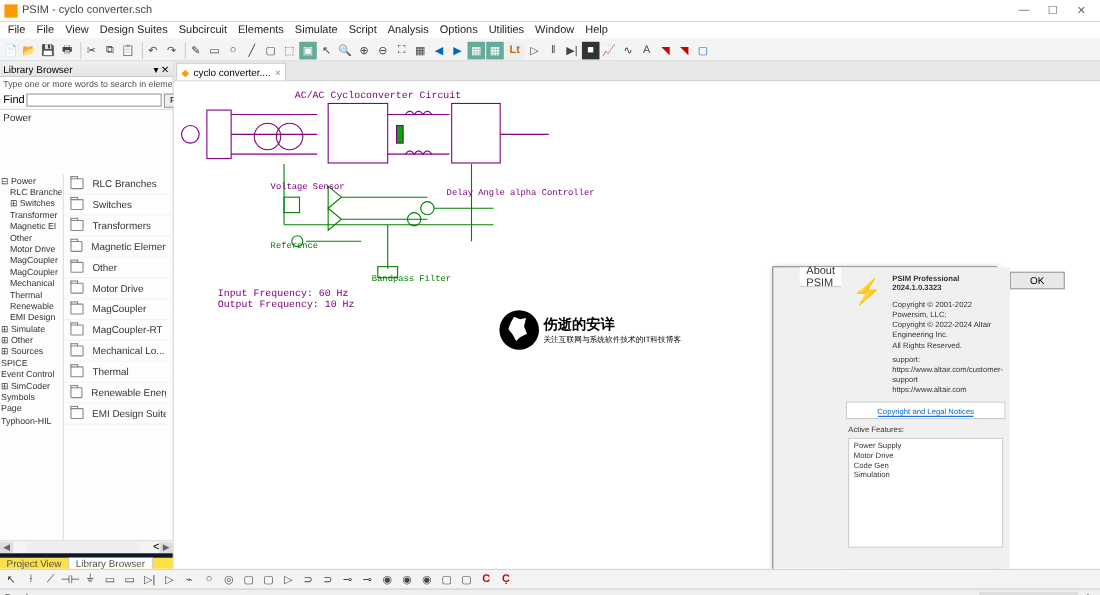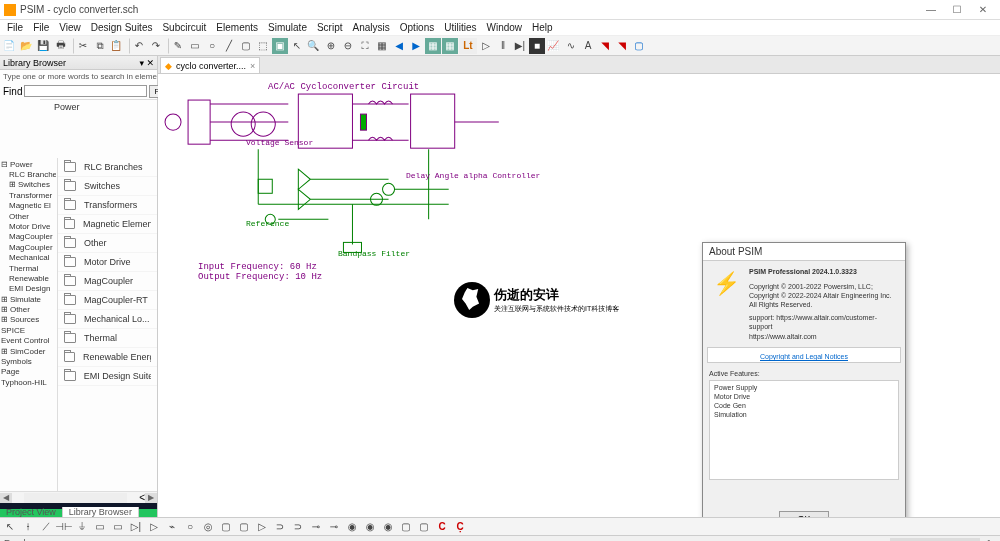--- a/index.html
+++ b/index.html
@@ -18,49 +18,49 @@
 .tbtn.red { color: #c00; }
 .tbtn.blue { color: #06c; }
 .main { display: flex; height: 461px; }
 .leftpanel { width: 158px; border-right: 1px solid #ccc; display: flex; flex-direction: column; background: #fdfdfd; }
 .lp-header { height: 14px; background: linear-gradient(#f0f0f0,#e4e4e4); border-bottom: 1px solid #ccc; display: flex; align-items: center; padding: 0 3px; font-size: 9px; }
 .lp-header .spacer { flex: 1; }
 .lp-hint { font-size: 8px; color: #555; padding: 2px 3px; line-height: 1.2; overflow: hidden; white-space: nowrap; text-overflow: clip; }
 .lp-find { display: flex; padding: 1px 3px; align-items: center; gap: 2px; }
 .lp-find input { flex: 1; height: 12px; border: 1px solid #999; font-size: 9px; padding: 0 2px; }
 .lp-find button { height: 13px; font-size: 8px; border: 1px solid #999; background: #eee; padding: 0 4px; }
-.lp-sec { padding: 2px 14px; font-size: 9px; color: #333; border-top: 1px solid #ddd; margin-left: 40px; }
+.lp-sec { padding: 2px 3px; font-size: 9px; color: #333; border-top: 1px solid #ddd; }
 .lp-body { display: flex; flex: 1; overflow: hidden; margin-top: 44px; }
 .tree { width: 58px; border-right: 1px solid #ddd; font-size: 8px; padding: 2px 1px; overflow: hidden; line-height: 1.3; }
 .tree div { white-space: nowrap; overflow: hidden; color: #333; }
 .tree .ind1 { padding-left: 8px; }
 .catlist { flex: 1; overflow: hidden; }
 .catitem { display: flex; align-items: center; gap: 8px; padding: 3px 6px; height: 19px; border-bottom: 1px solid #f4f4f4; }
 .catitem .foldicon { width: 12px; height: 10px; border: 1px solid #888; border-radius: 0 1px 1px 1px; position: relative; }
 .catitem .foldicon::before { content:''; position:absolute; top:-3px; left:-1px; width:5px; height:2px; border:1px solid #888; border-bottom:none; }
 .catitem span { font-size: 9px; color: #333; white-space: nowrap; overflow: hidden; }
 .canvas-wrap { flex: 1; display: flex; flex-direction: column; background: #f0f0f0; }
 .tabrow { height: 18px; background: #e8e8e8; display: flex; align-items: flex-end; padding-left: 2px; border-bottom: 1px solid #ccc; }
 .canvtab { display: flex; height: 16px; background: #fff; border: 1px solid #ccc; border-bottom: none; align-items: center; padding: 0 4px; font-size: 9px; gap: 4px; }
 .canvtab .close { color: #888; }
 .canvas { flex: 1; background: #fff; position: relative; overflow: hidden; }
 .schem { position: absolute; inset: 0; }
 .schem-label { position: absolute; font-family: "Courier New", monospace; font-size: 9px; text-align: center; }
-.dialog { position: absolute; left: 544px; top: 168px; width: 204px; height: 290px; background: #f0f0f0; border: 1px solid #888; box-shadow: 2px 2px 6px rgba(0,0,0,.3); display: flex; flex-direction: column; }
+.dialog { position: absolute; left: 544px; top: 168px; width: 204px; height: 290px; background: #f0f0f0; border: 1px solid #888; box-shadow: 2px 2px 6px rgba(0,0,0,.3); display: flex; flex-direction: row; padding-left: 24px; }
 .dlg-title { height: 18px; background: #fff; border-bottom: 1px solid #ccc; padding: 0 6px; display: flex; align-items: center; font-size: 10px; color: #333; }
 .dlg-body { flex: 1; padding: 6px; font-size: 8px; color: #333; position: relative; background: #f0f0f0; }
 .dlg-logo { width: 26px; height: 26px; color: #f5b020; position: absolute; left: 10px; top: 10px; font-size: 22px; }
 .dlg-info { margin-left: 40px; font-size: 7px; line-height: 1.3; }
 .dlg-link { color: #0066cc; border-bottom: 1px solid #0066cc; display: inline-block; margin-top: 4px; font-size: 7px; }
 .dlg-box { margin-top: 6px; border: 1px solid #ccc; background: #fff; height: 16px; display:flex; align-items:center; justify-content:center; font-size:7px; margin-left: -2px; margin-right: -2px; }
 .dlg-feat { margin-top: 6px; font-size: 7px; line-height: 1.3; }
 .dlg-featbox { border: 1px solid #ccc; background: #fff; height: 100px; margin-top: 2px; padding: 2px 4px; font-size: 7px; line-height: 1.3; position: relative; }
 .dlg-footer { height: 24px; display: flex; justify-content: center; align-items: center; }
 .dlg-footer button { width: 50px; height: 16px; font-size: 9px; border: 1px solid #999; background: #e8e8e8; }
-.bottom-tabs { height: 14px; background: #22c55e; border-top: 6px solid #0f172a; display: flex; align-items: flex-end; font-size: 9px; }
+.bottom-tabs { height: 14px; background: #fde047; border-top: 4px solid #0f172a; display: flex; align-items: flex-end; font-size: 9px; }
 .bottom-tabs span { padding: 0 6px; border-right: 1px solid #ccc; color: #555; }
 .bottom-tabs span.active { background: #fff; }
 .toolbar2 { height: 18px; background: #f4f4f4; border-top: 1px solid #ccc; display: flex; align-items: center; padding: 0 2px; gap: 2px; }
 .statusbar { height: 14px; background: #f0f0f0; border-top: 1px solid #ccc; display: flex; align-items: center; padding: 0 4px; font-size: 9px; color: #555; }
 .statusbar .spacer { flex: 1; }
 .scrollh { height: 12px; background: #f4f4f4; border-top: 1px solid #ddd; display:flex; align-items:center; }
 .scrollh .track { flex:1; height:10px; background:#eee; margin: 0 12px; }
 .scrollh .arrow { width:12px; height:10px; background:#ddd; display:flex; align-items:center; justify-content:center; font-size:8px; color:#666; }
 .watermark { position: absolute; left: 454px; top: 282px; display: flex; align-items: center; gap: 4px; pointer-events: none; justify-content: flex-end; }
 .watermark .circ { width: 36px; height: 36px; background: #000; border-radius: 50%; position: relative; }
@@ -281,21 +281,21 @@
           <circle cx="218" cy="125" r="6"></circle>
             <circle cx="230" cy="115" r="6"></circle>
           <line x1="236" y1="115" x2="290" y2="115"></line>
           <line x1="270" y1="75" x2="270" y2="145"></line>
           <line x1="194" y1="130" x2="194" y2="170"></line>
           <rect x="185" y="168" width="18" height="10"></rect>
           <line x1="120" y1="145" x2="170" y2="145"></line>
             <circle cx="112" cy="145" r="5"></circle>
         </g>
       </svg>
-      <div class="schem-label" style="left:88px; top:64px; color:#800080; font-size:8px">Voltage Sensor</div>
+      <div class="schem-label" style="left:88px; top:92px; color:#800080; font-size:8px">Voltage Sensor</div>
       <div class="schem-label" style="left:88px; top:145px; color:#008000; font-size:8px">Reference</div>
       <div class="schem-label" style="left:180px; top:175px; color:#008000; font-size:8px">Bandpass Filter</div>
       <div class="schem-label" style="left:248px; top:97px; color:#800080; font-size:8px">Delay Angle alpha Controller</div>
       <div class="schem-label" style="left:40px; top:188px; color:#800080">Input Frequency: 60 Hz</div>
       <div class="schem-label" style="left:40px; top:198px; color:#800080">Output Frequency: 10 Hz</div>
 
       <div class="dialog">
         <div class="dlg-title">About PSIM</div>
         <div class="dlg-body">
           <div class="dlg-logo">⚡</div>

